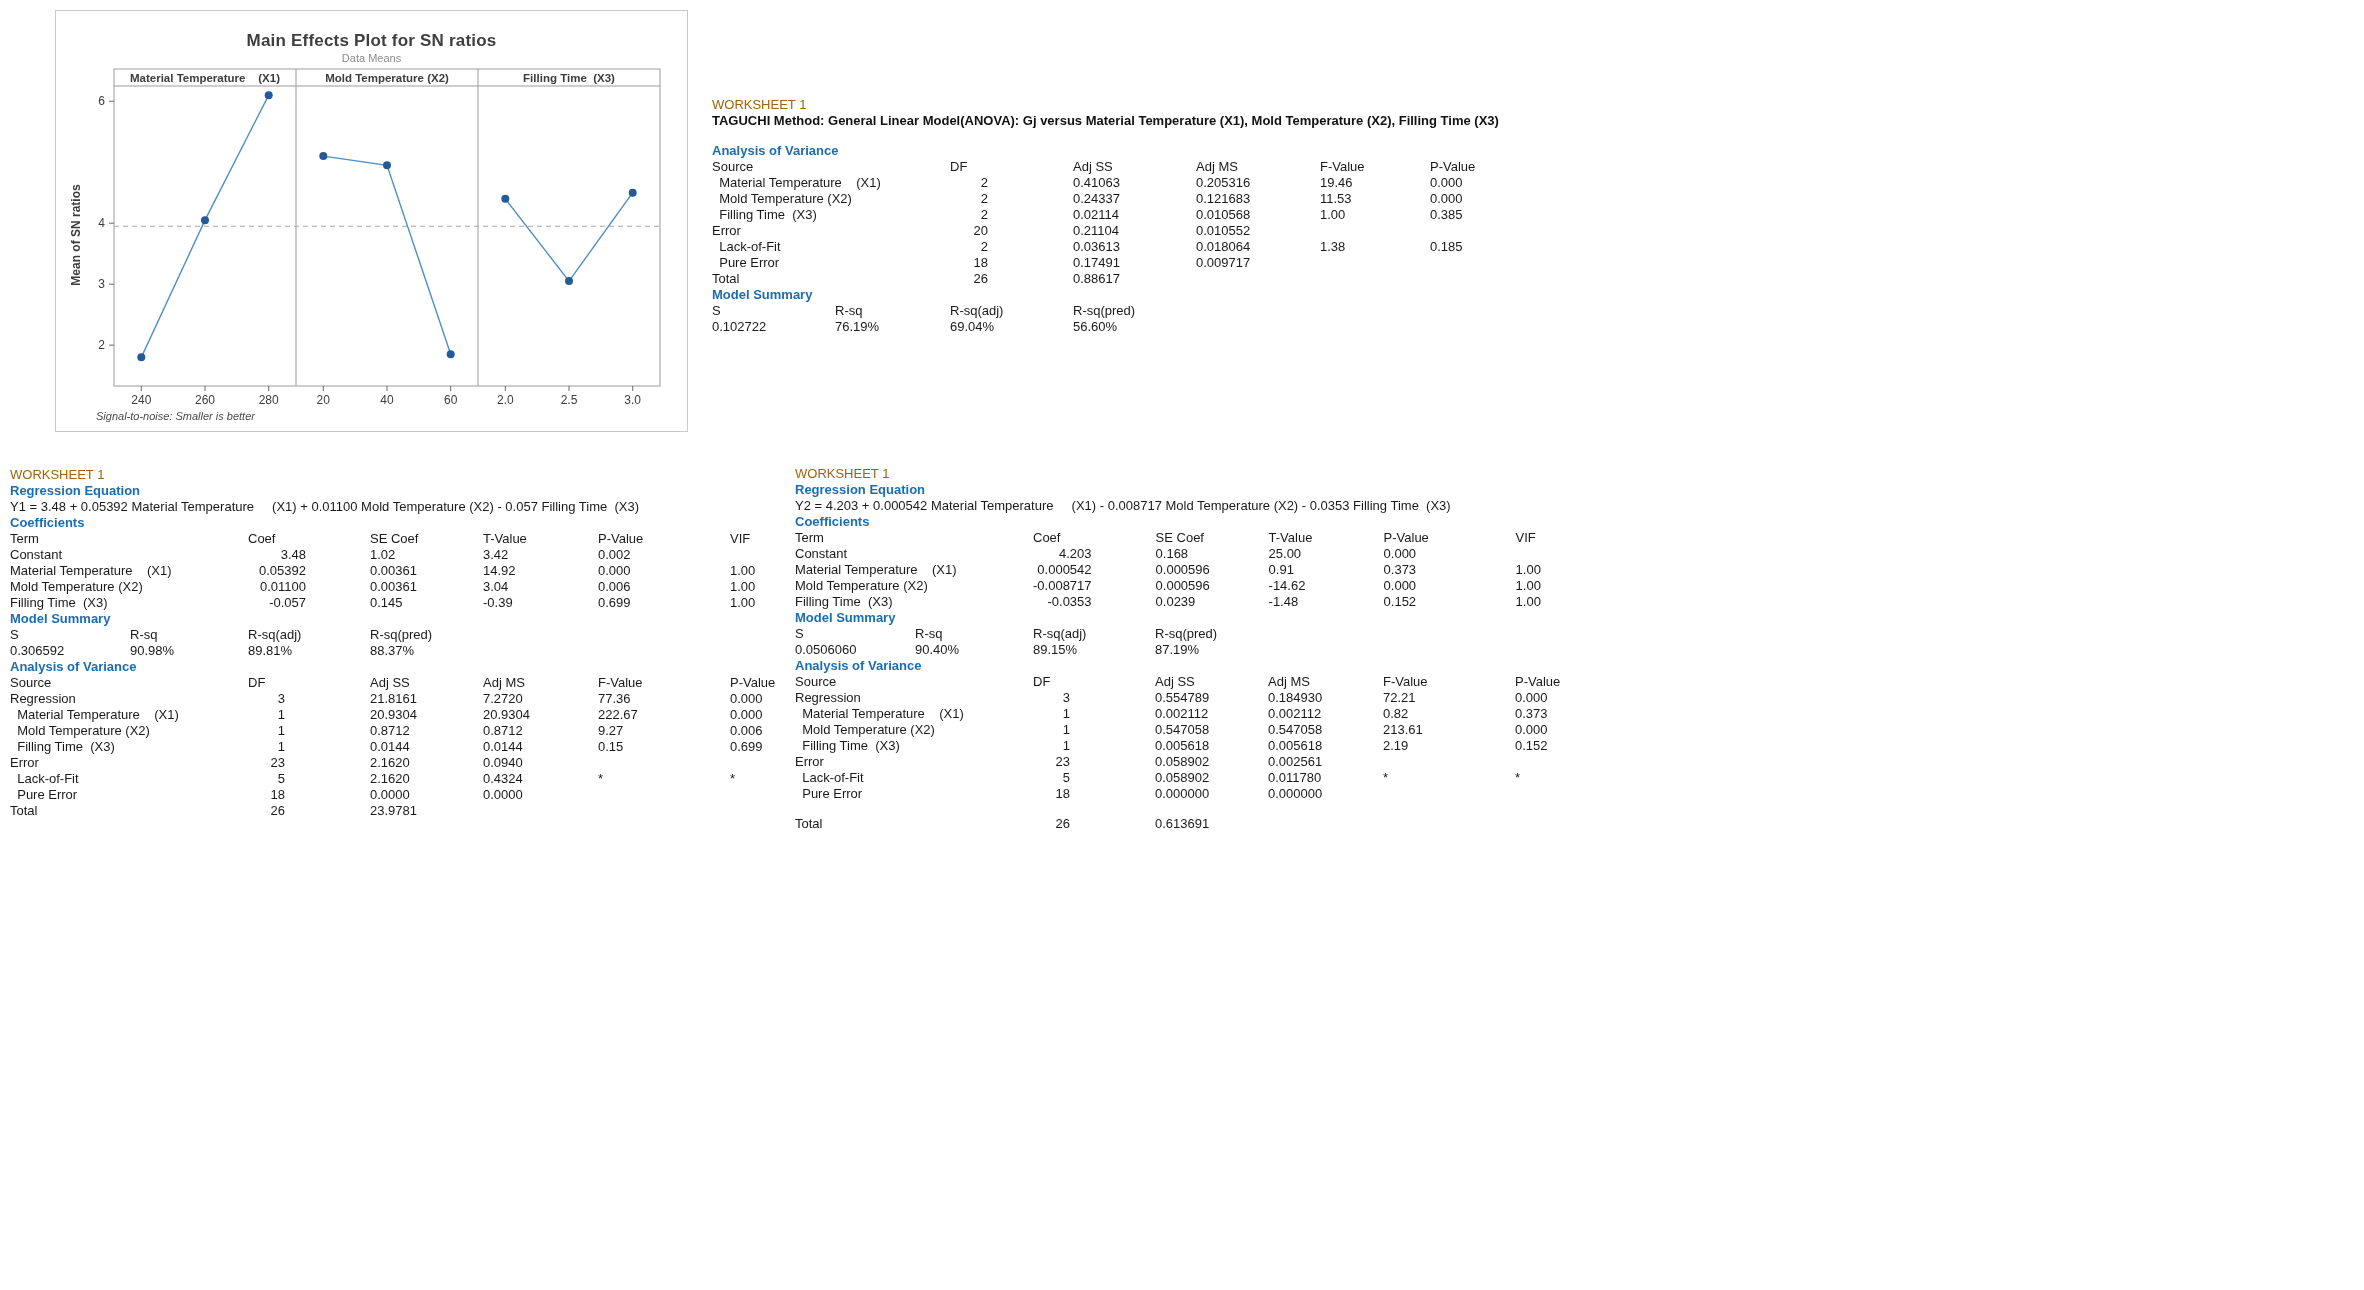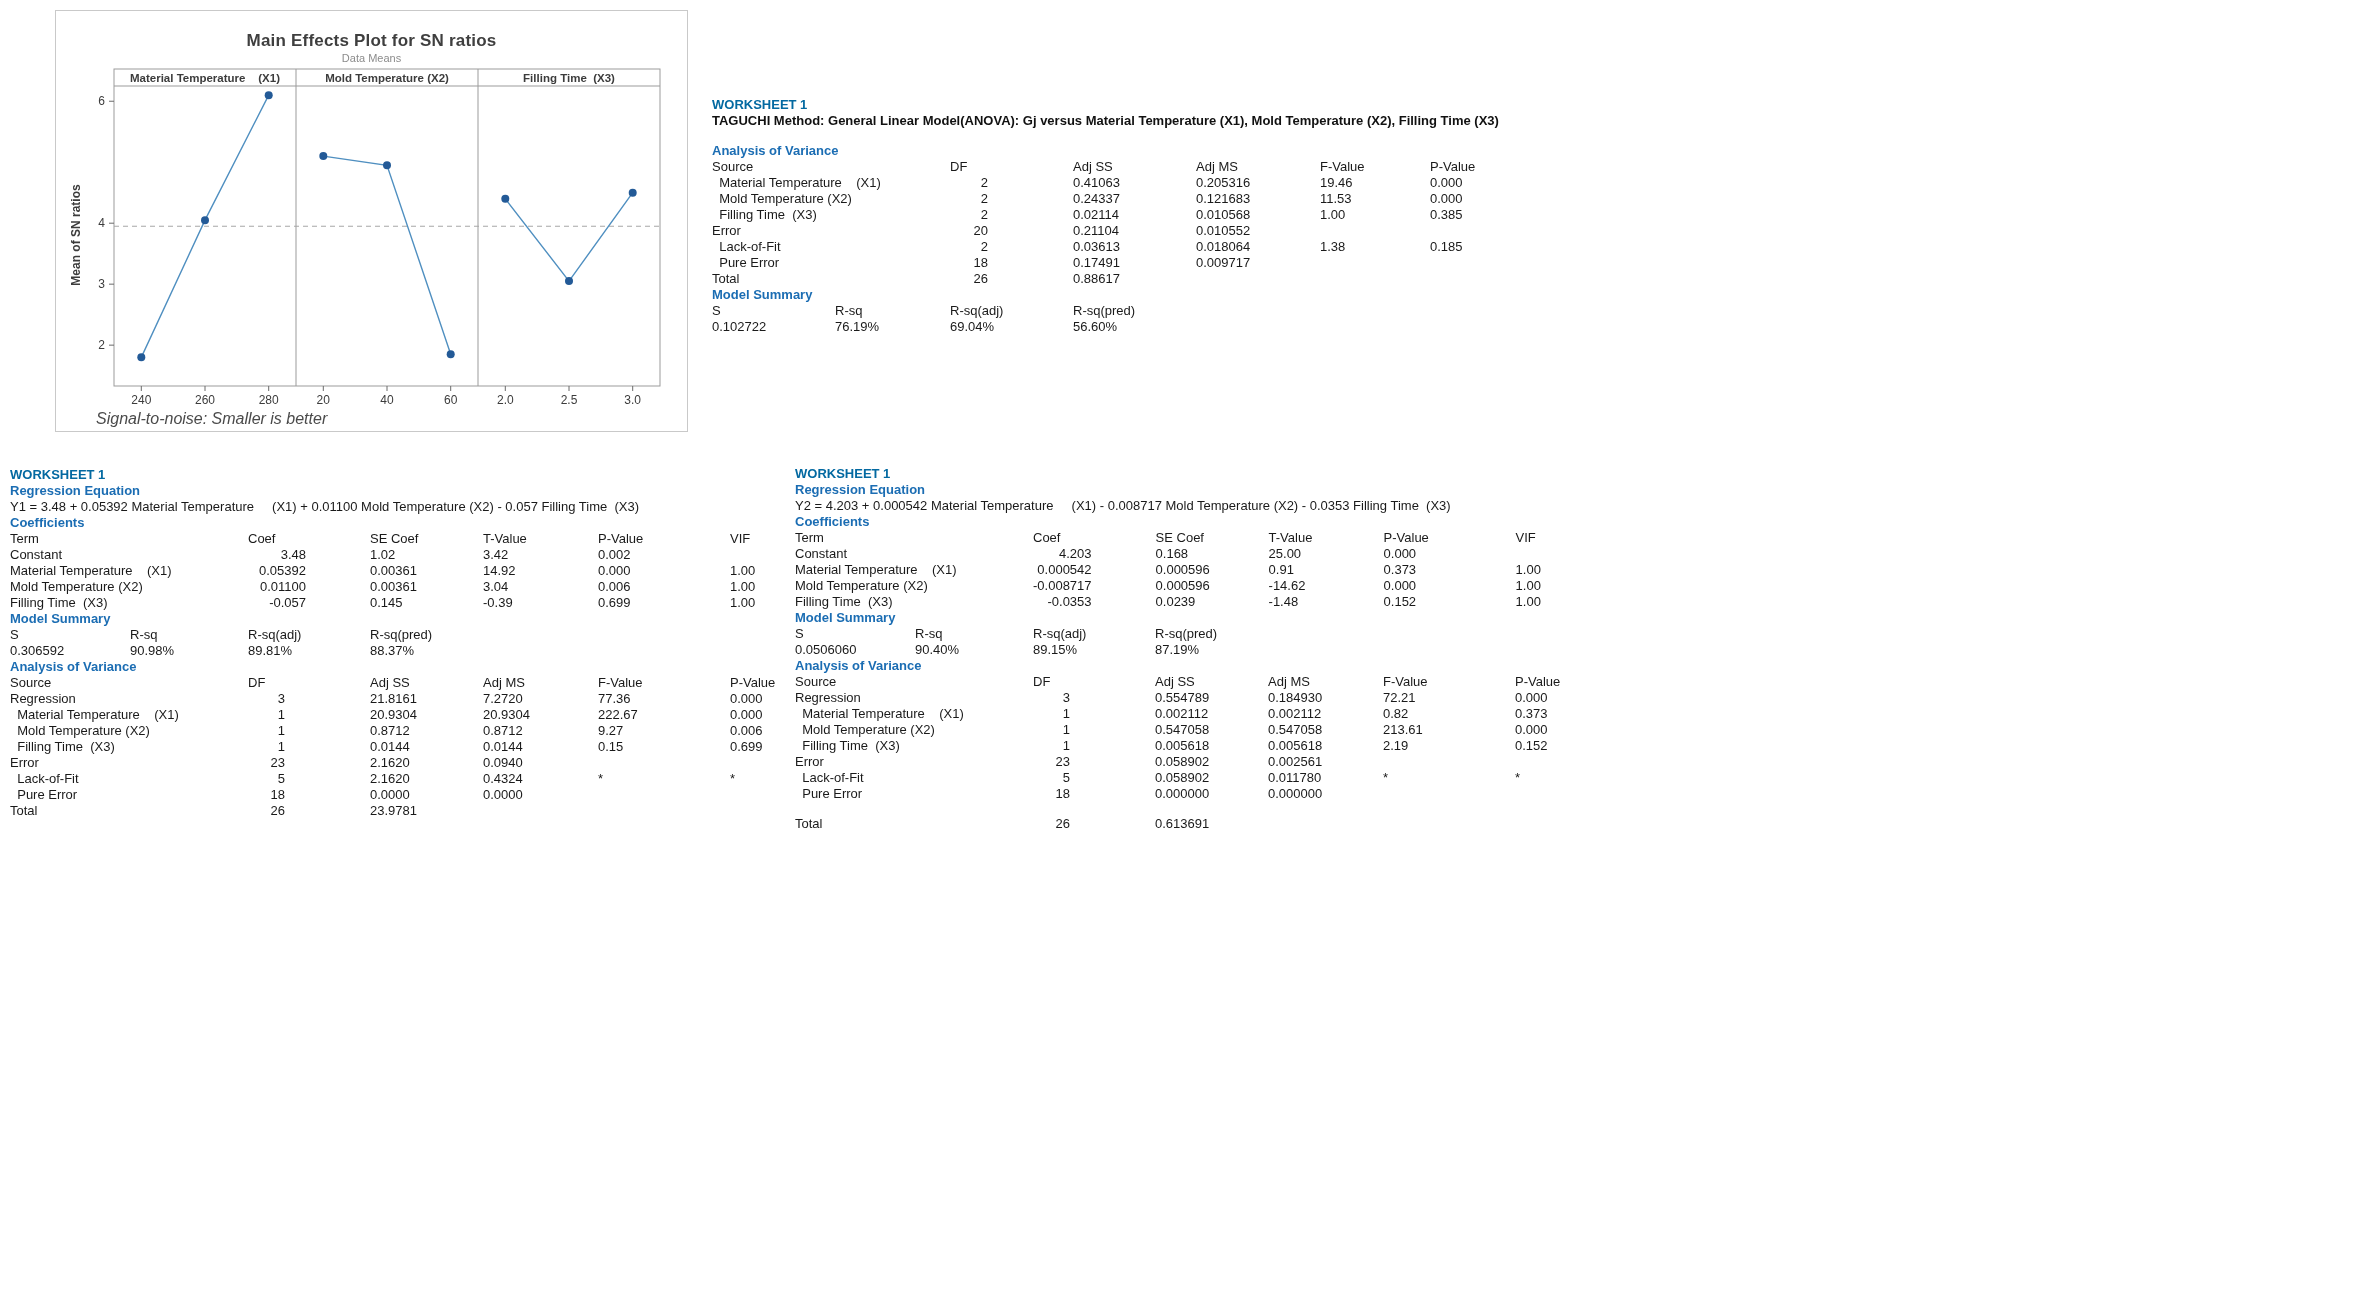--- a/index.html
+++ b/index.html
@@ -13,25 +13,25 @@
   
   .chart-card { background:#ffffff; border:1px solid #c9c9c9; }
   .chart-svg { position:absolute; left:0; top:0; }
   .chart-svg text { white-space:pre; font-family:"Liberation Sans", sans-serif; }
   .chart-title { position:absolute; top:20px; left:0; width:100%; text-align:center;
                  font-size:17px; color:#3f3f3f; font-weight:bold; letter-spacing:0.2px; }
   .chart-subtitle { position:absolute; top:41px; left:0; width:100%; text-align:center;
                     font-size:11px; color:#8c8c8c; }
   .chart-ylabel { position:absolute; left:-46px; top:217px; width:132px; text-align:center;
                   transform:rotate(-90deg); font-size:12px; font-weight:bold; color:#3c3c3c; }
-  .chart-footnote { position:absolute; left:40px; top:399px; font-size:16px;
+  .chart-footnote { position:absolute; left:40px; top:399px; font-size:11px;
                     font-style:italic; color:#4a4a4a; }
 
   
-  .ws        { font-weight:bold; line-height:16px; white-space:pre; color:#0369a1; }
+  .ws        { font-weight:normal; line-height:16px; white-space:pre; color:#a16207; }
   .sec-title { font-weight:bold; line-height:16px; white-space:pre; color:#111; }
   .blue      { color:#1b6db3; font-weight:bold; line-height:16px; white-space:pre; }
   .eq        { line-height:16px; white-space:pre; }
   .mt14      { margin-top:14px; }
 
   table.tbl { border-collapse:collapse; table-layout:fixed; }
   .tbl th, .tbl td { padding:0; text-align:left; white-space:pre;
                      font-size:13px; line-height:16px; height:16px; vertical-align:top; }
   .tbl th { font-weight:normal; }
 

